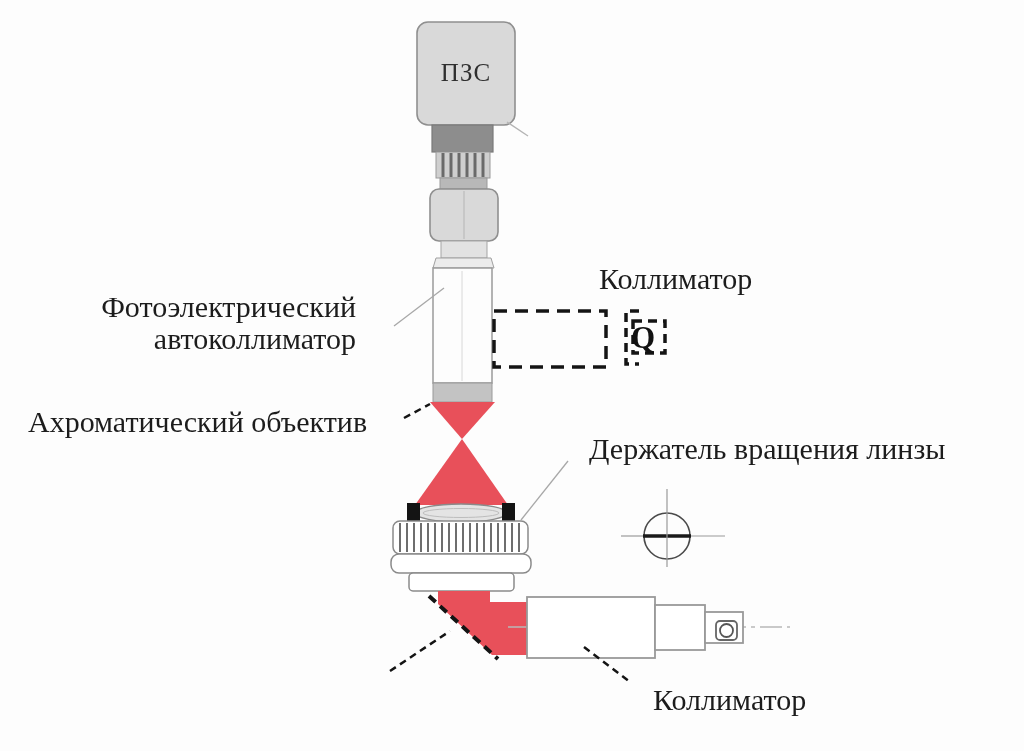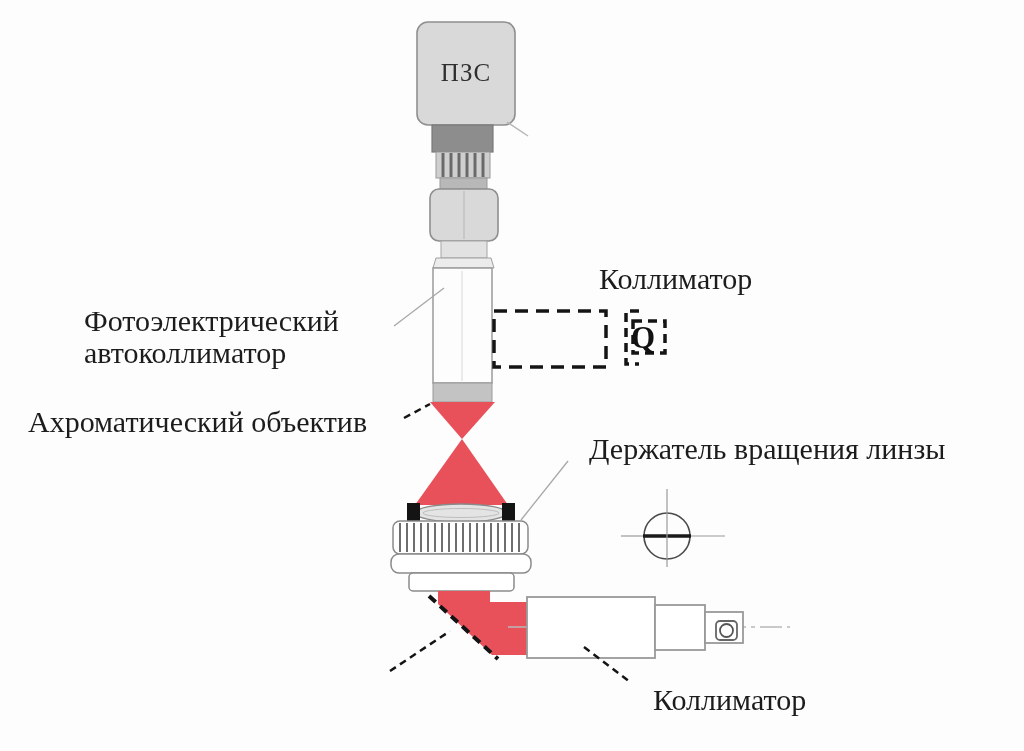--- a/index.html
+++ b/index.html
@@ -130,21 +130,21 @@
       <circle cx="667" cy="536" r="23" fill="none" stroke="#4a4a4a" stroke-width="1.6"></circle>
       <line x1="621" y1="536" x2="643" y2="536" stroke="#9a9a9a" stroke-width="1.2"></line>
       <line x1="643" y1="536" x2="691" y2="536" stroke="#1a1a1a" stroke-width="3.5"></line>
       <line x1="691" y1="536" x2="725" y2="536" stroke="#9a9a9a" stroke-width="1.2"></line>
       <line x1="667" y1="489" x2="667" y2="567" stroke="#9a9a9a" stroke-width="1.2"></line>
     </g>
   </svg>
 
   <div class="lbl" style="left:417px;top:57px;width:98px;text-align:center;font-size:25px;color:#2f2f2f;letter-spacing:1px;">ПЗС</div>
 
-  <div class="lbl wrap" style="left:84px;top:305px;width:272px;">Фотоэлектрический автоколлиматор</div>
+  <div class="lbl wrap" style="left:84px;top:291px;width:272px;text-align:right;">Фотоэлектрический автоколлиматор</div>
 
   <div class="lbl" style="left:599px;top:263px;">Коллиматор</div>
 
   <div class="lbl" style="left:589px;top:433px;">Держатель вращения линзы</div>
 
   <div class="lbl" style="left:28px;top:406px;">Ахроматический объектив</div>
 
   <div class="lbl" style="left:653px;top:684px;">Коллиматор</div>
 
   <div class="lbl qmark" style="left:631px;top:322px;">Q</div>

